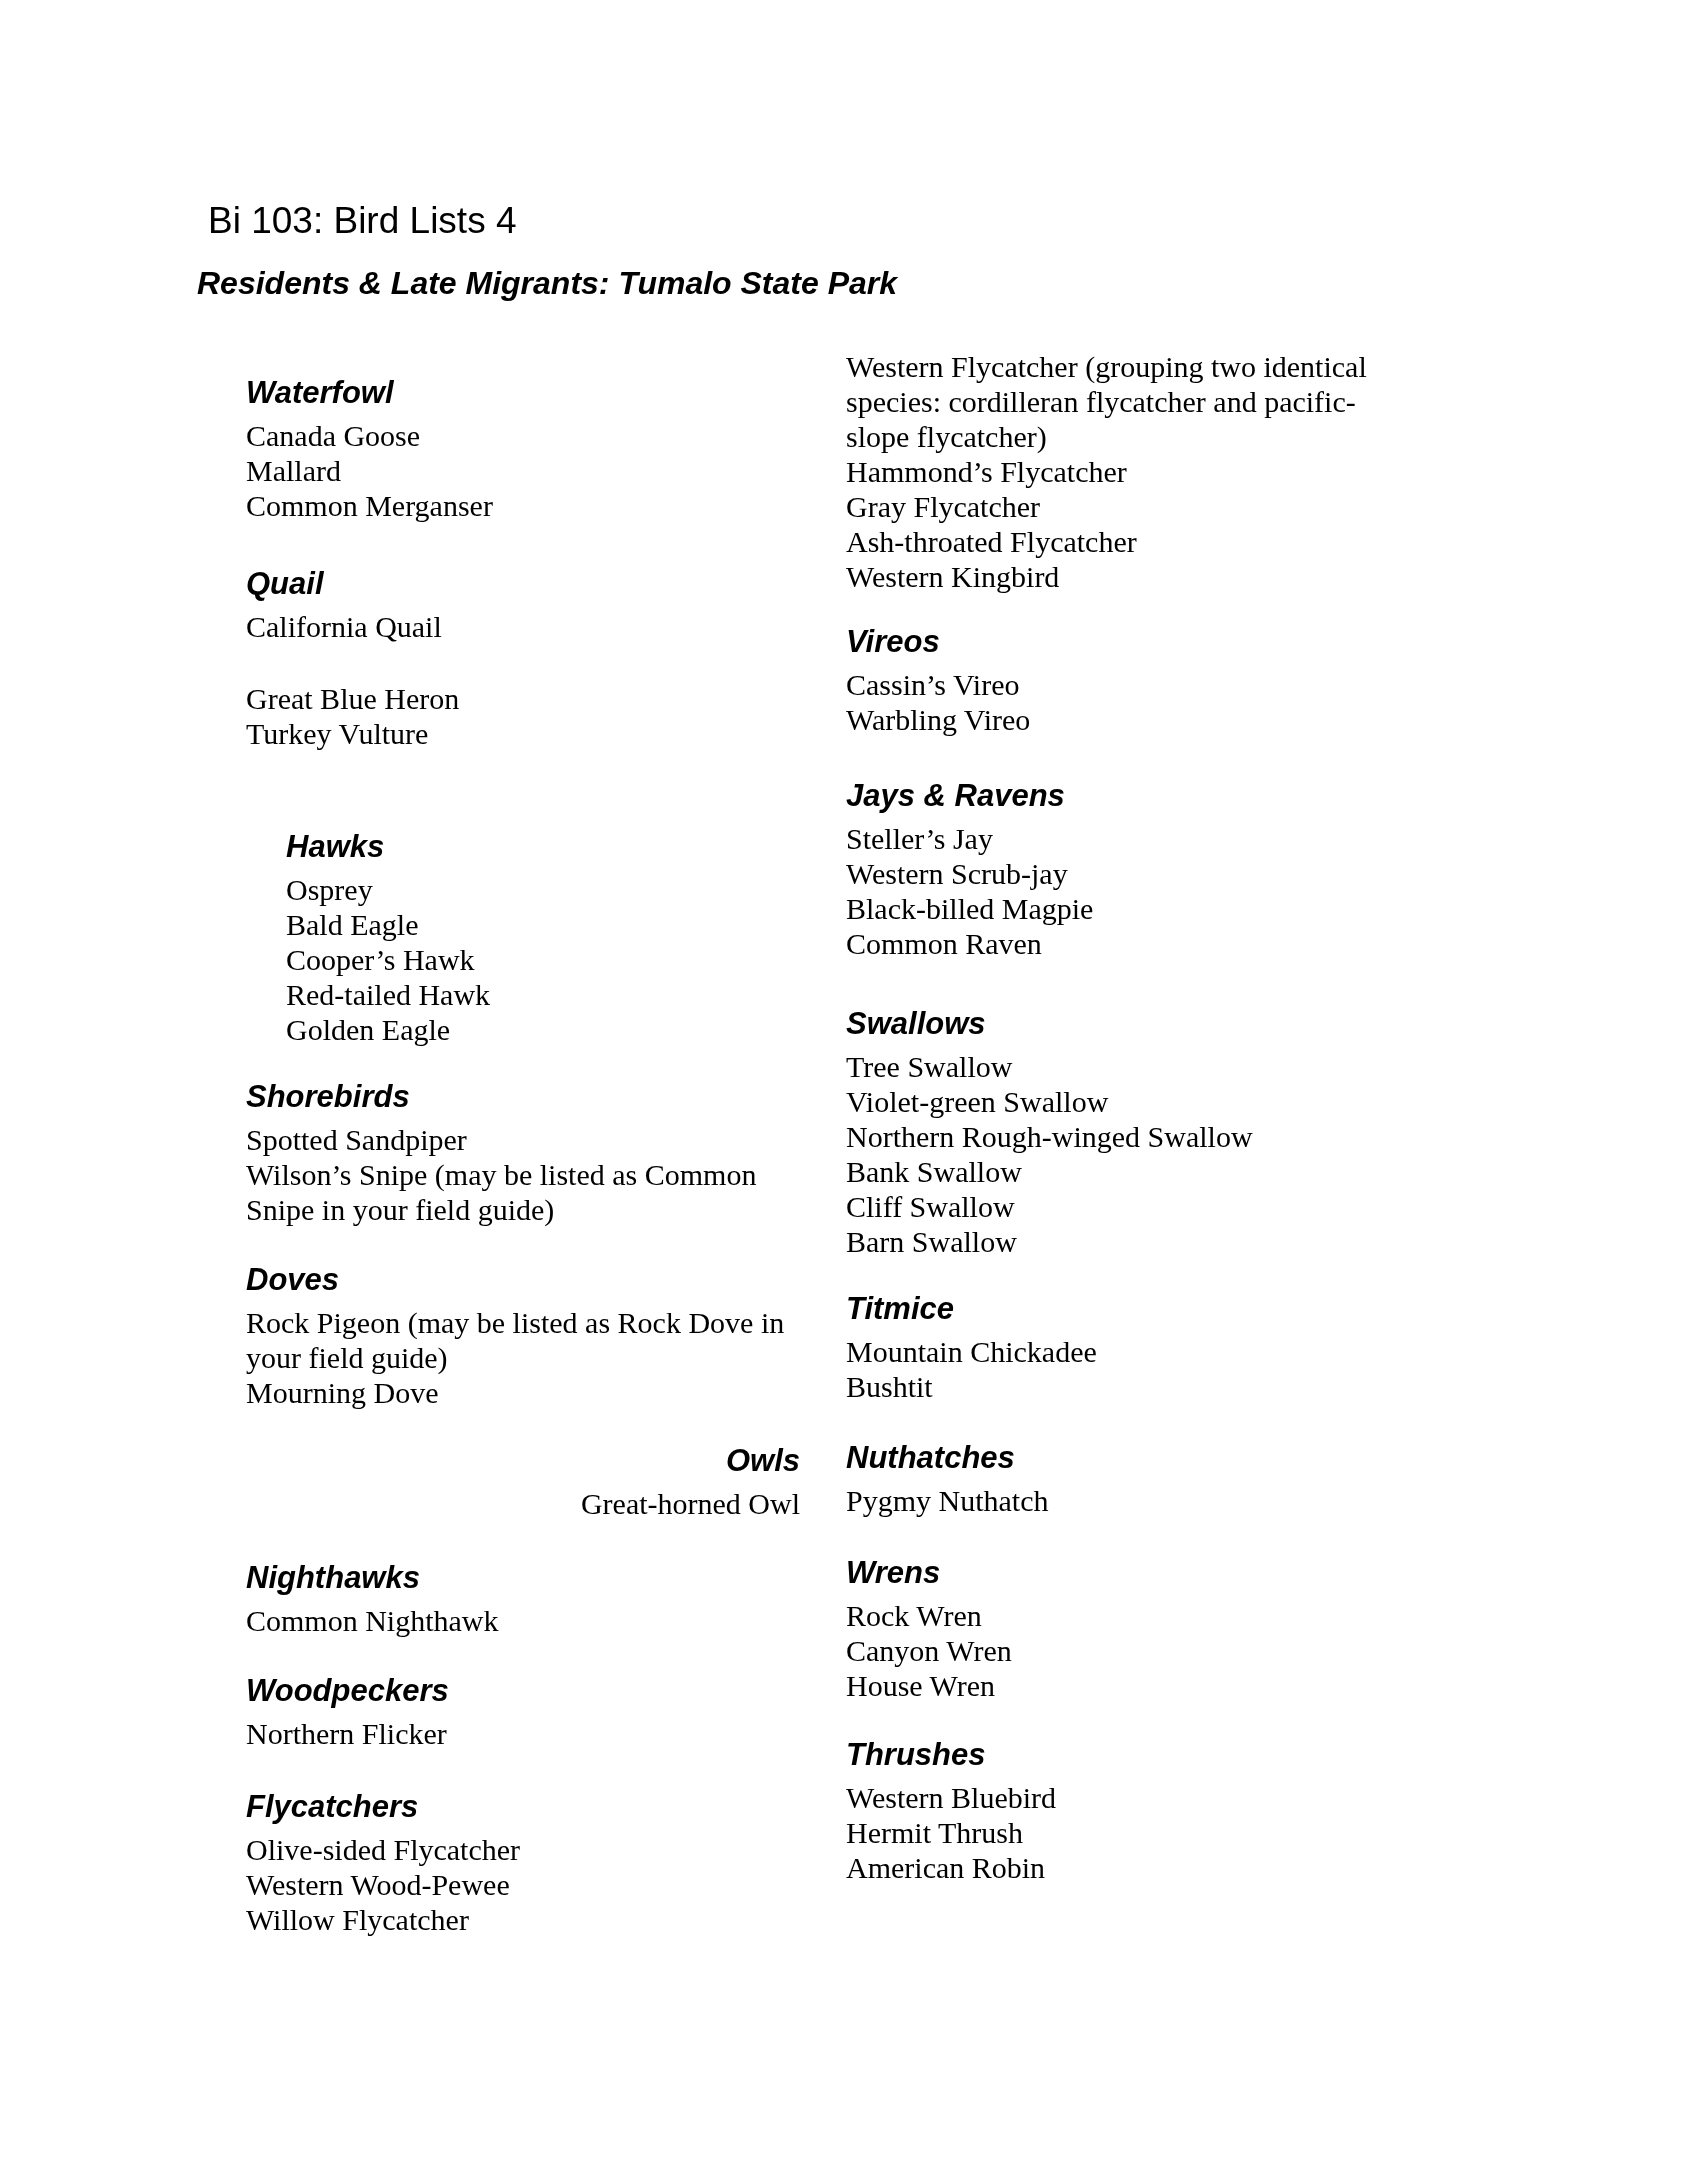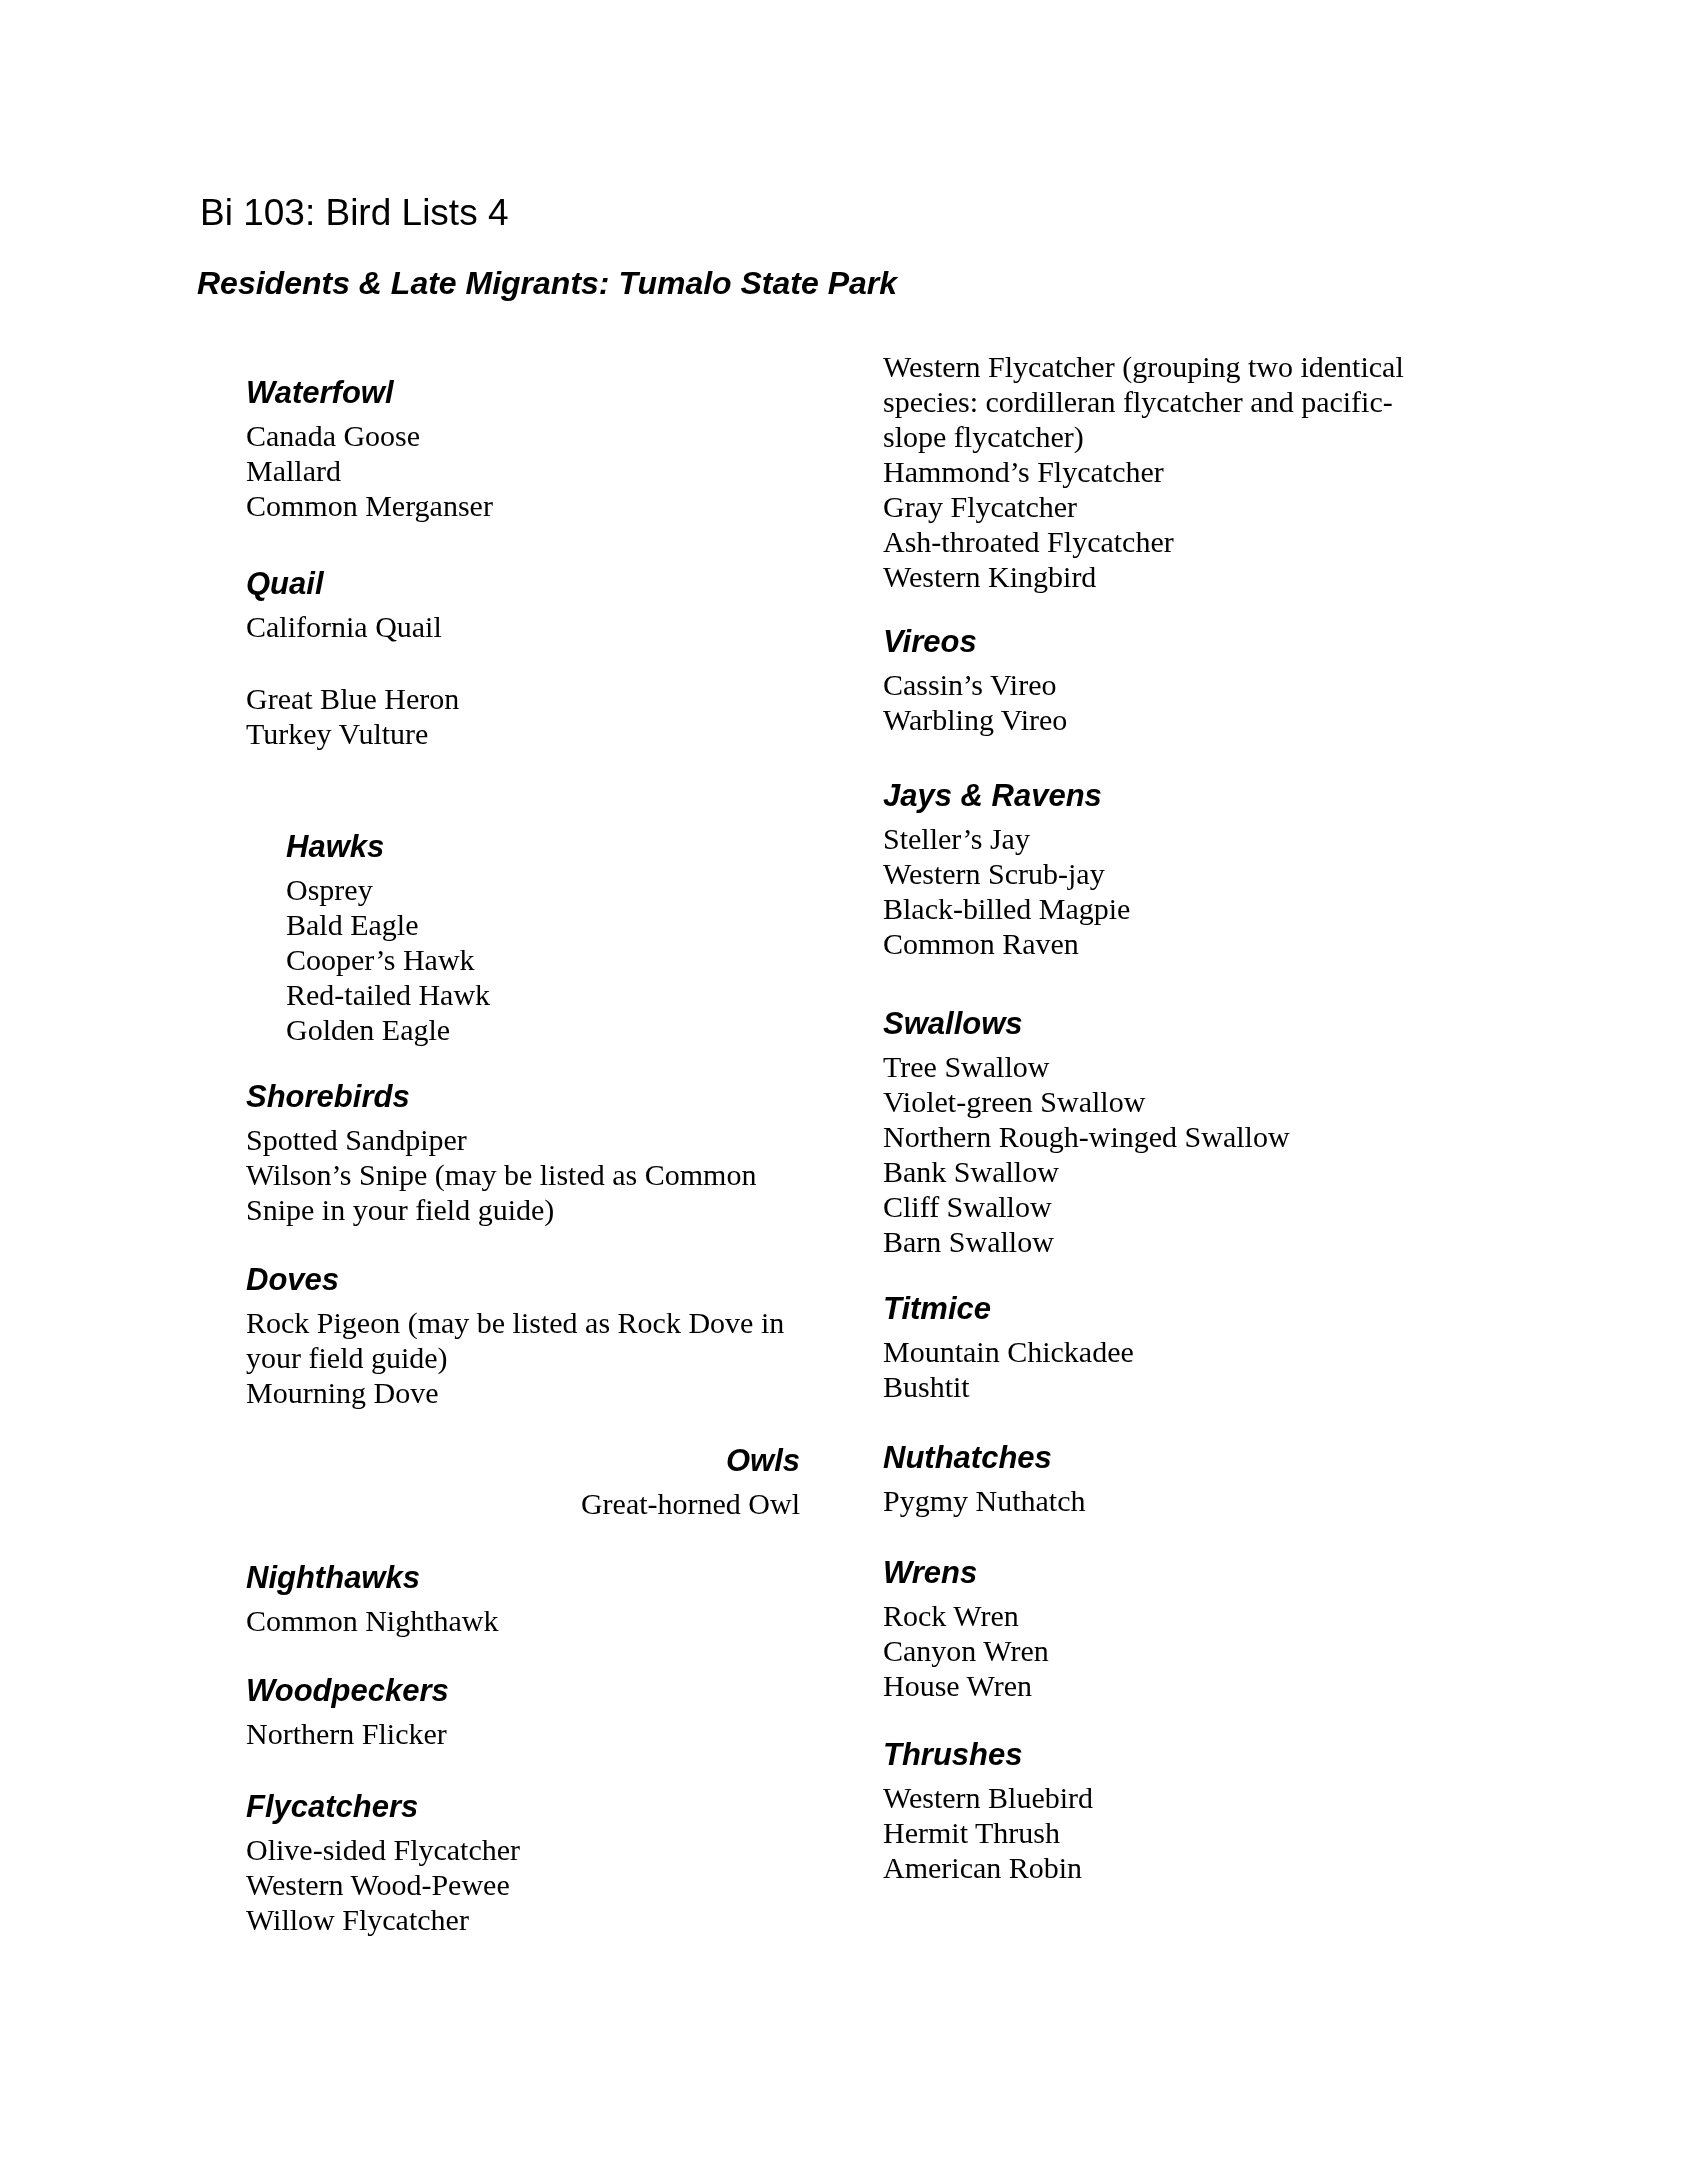--- a/index.html
+++ b/index.html
@@ -1,23 +1,23 @@
 <!DOCTYPE html>
 <html><head>
 <meta charset="utf-8">
 <style>
 html,body{margin:0;padding:0;background:#fff;}
 body{width:1683px;height:2178px;position:relative;overflow:hidden;color:#000;}
-.title{position:absolute;left:196px;top:188px;font-family:"Liberation Sans",sans-serif;font-size:37px;margin:4px;font-weight:normal;}
+.title{position:absolute;left:196px;top:188px;font-family:"Liberation Sans",sans-serif;font-size:37px;margin:12px;font-weight:normal;}
 .subtitle{position:absolute;left:197px;top:265px;font-family:"Liberation Sans",sans-serif;font-size:32px;font-weight:bold;font-style:italic;margin:0;}
 .sec{position:absolute;}
 .sec h3{margin:0 0 6px 0;font-family:"Liberation Sans",sans-serif;font-weight:bold;font-style:italic;font-size:31px;line-height:38px;}
 .sec .it{font-family:"Liberation Serif",serif;font-size:30px;line-height:35px;}
 .col1{left:246px;}
-.col2{left:883px;}
+.col2{left:846px;}
 .wrap{width:554px;}
 </style>
 </head>
 <body>
 
 <h1 class="title">Bi 103: Bird Lists 4</h1>
 <h2 class="subtitle">Residents &amp; Late Migrants: Tumalo State Park</h2>
 <div id="sections">
     <div class="sec col1 wrap" style="top: 374px;">
       <h3>Waterfowl</h3>

